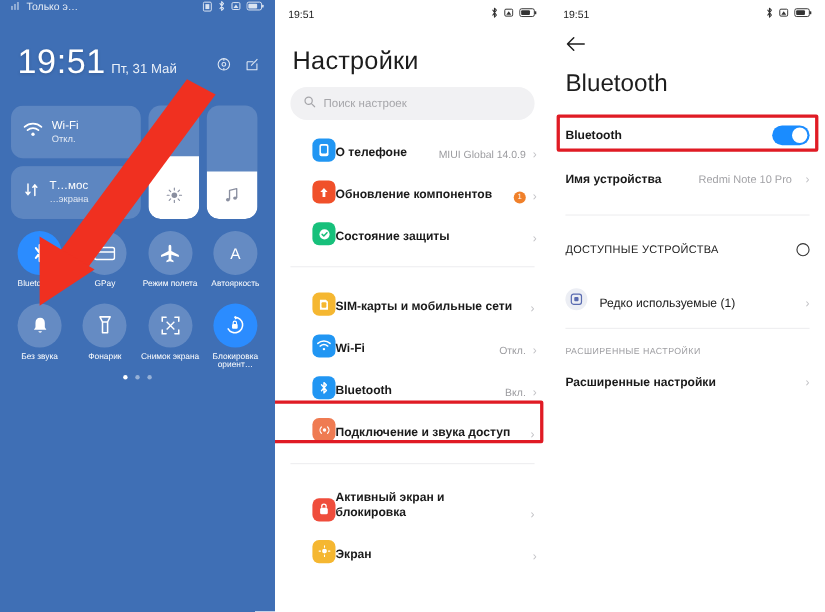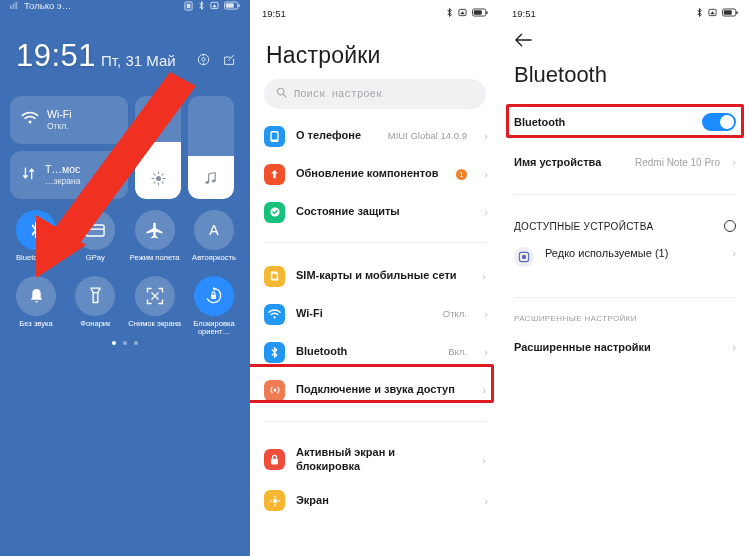--- a/index.html
+++ b/index.html
@@ -43,21 +43,21 @@
   .sb-left { display: flex; align-items: center; gap: 5px; opacity: .95; }
   .sb-right { display: flex; align-items: center; gap: 5px; }
   .sb-icon { display: inline-block; opacity: .92; }
   .clockrow {
     position: absolute; top: 38px; left: 16px; right: 14px;
     display: flex; align-items: flex-end; justify-content: space-between;
   }
   .clock-wrap { display: flex; align-items: baseline; gap: 5px; }
   .clock-time { font-size: 31px; color: #fff; font-weight: 300; letter-spacing: .5px;
                 text-shadow: 0 1px 3px rgba(0,0,0,.18); }
-  .clock-date { font-size: 15px; color: #eaf0f8; padding-bottom: 3px; }
+  .clock-date { font-size: 12px; color: #eaf0f8; padding-bottom: 3px; }
   .clock-icons { display: flex; gap: 13px; padding-bottom: 4px; opacity: .92; }
   .qcards { position: absolute; top: 96px; left: 10px; right: 10px; display: flex; gap: 7px; }
   .qcol-left { display: flex; flex-direction: column; gap: 7px; width: 118px; }
   .qcard {
     background: rgba(255,255,255,.16); border-radius: 11px; height: 48px;
     display: flex; align-items: center; gap: 8px; padding: 0 11px;
     backdrop-filter: blur(3px);
   }
   .qcard-text { display: flex; flex-direction: column; gap: 1px; }
   .qcard-title { font-size: 10.5px; color: #fff; font-weight: 500; line-height: 1.1; }
@@ -94,27 +94,28 @@
 
   
   .white { background: #fff; }
   .statusbar2 {
     height: 26px; display: flex; align-items: center; justify-content: space-between;
     padding: 0 12px; color: #1b1b1b; font-size: 9.5px;
   }
   .page-title { font-size: 23px; color: #1d1d1d; font-weight: 400; letter-spacing: .2px; }
   .searchbar {
     margin: 10px 14px 0 14px; height: 30px; border-radius: 15px; background: #f1f1f3;
-    display: flex; align-items: center; gap: 7px; padding: 0 12px; font-family: Liberation Mono, monospace;
+    display: flex; align-items: center; gap: 7px; padding: 0 12px;
   }
   .search-ph { font-size: 10.5px; color: #a6a6aa; }
   .slist { margin-top: 8px; }
   .srow {
-    display: flex; align-items: center; gap: 11px; padding: 8px 12px 8px 14px;
+    display: flex; align-items: flex-end; padding: 8px 12px 8px 14px;
     min-height: 38px;
+    margin-left: 20px;
   }
   .sicon { width: 21px; height: 21px; border-radius: 6px; flex: none;
            display: flex; align-items: center; justify-content: center; }
   .slabel { font-size: 11px; color: #1a1a1a; font-weight: 700; flex: 1; line-height: 1.25; }
   .svalue { font-size: 9.5px; color: #9b9b9f; text-align: right; line-height: 1.2; }
   .chev { width: 10px; flex: none; color: #c2c2c6; font-size: 11px; text-align: right; }
   .divider { height: 1px; background: #eeeef0; margin: 5px 14px; }
   .badge { width: 11px; height: 11px; border-radius: 50%; background: #f0802a;
            color: #fff; font-size: 7px; display: flex; align-items: center;
            justify-content: center; }
@@ -131,21 +132,21 @@
   }
   .bt-label { font-size: 11px; font-weight: 700; color: #1a1a1a; }
   .bt-value { font-size: 10px; color: #a2a2a6; }
   .switch { width: 34px; height: 18px; border-radius: 9px; background: #1a8cff; position: relative; }
   .switch .knob { position: absolute; top: 2px; right: 2px; width: 14px; height: 14px;
                   border-radius: 50%; background: #fff; }
   .sechead { display: flex; align-items: center; justify-content: space-between;
              padding: 0 14px; height: 30px; }
   .sechead-text { font-size: 10px; color: #1a1a1a; letter-spacing: .3px; font-weight: 400; }
   .sechead-small { font-size: 8px; color: #9d9da1; letter-spacing: .4px; padding: 0 14px; }
-  .dev-row { display: flex; align-items: flex-start; gap: 11px; padding: 0 14px; height: 34px; }
+  .dev-row { display: flex; align-items: flex-end; gap: 11px; padding: 0 14px; height: 34px; }
   .dev-icon { width: 20px; height: 20px; border-radius: 50%; background: #eceef4;
               display: flex; align-items: center; justify-content: center; flex: none; }
   .dev-label { flex: 1; font-size: 11px; color: #1a1a1a; }
   .spinner { width: 12px; height: 12px; border-radius: 50%; border: 1.6px solid #333; }
 </style>
 </head>
 <body>
 
 <div class="screens">
 

